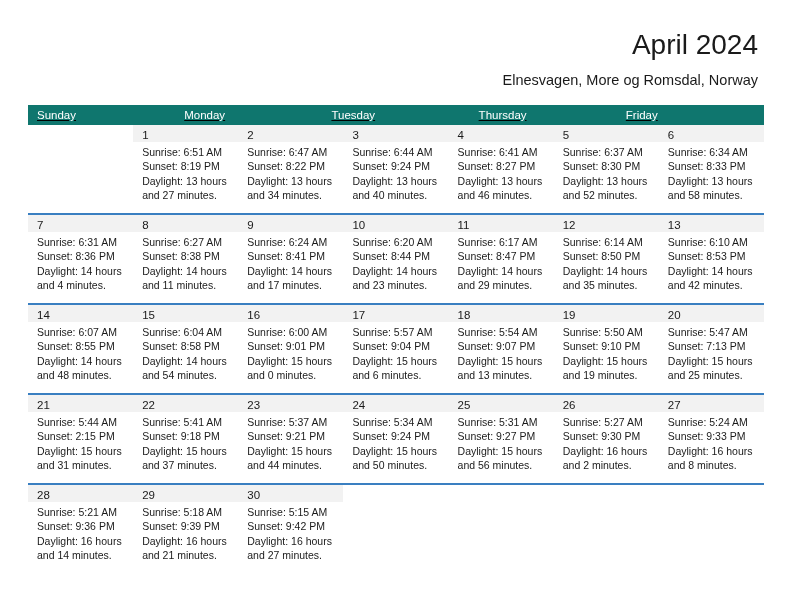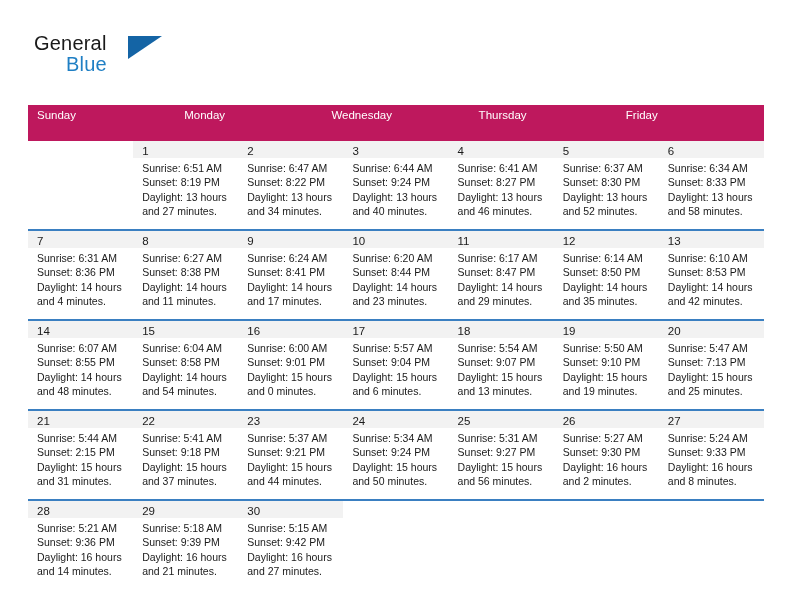--- a/index.html
+++ b/index.html
@@ -86,22 +86,23 @@
 
   
   .calendar {
     position: absolute;
     left: 28px;
     top: 105px;
     width: 736px;
   }
   .weekday-row {
     display: flex;
-    background: #be185d;
-    height: 36px;
+    background: #0f766e;
+    height: 20px;
+    text-decoration: underline;
   }
   .weekday {
     flex: 1 1 0;
     color: #ffffff;
     font-size: 11.5px;
     line-height: 20px;
     padding-left: 9px;
     box-sizing: border-box;
     white-space: nowrap;
   }
@@ -141,35 +142,34 @@
     white-space: nowrap;
   }
 </style>
 </head>
 <body>
 
 <div class="page">
 
   <div class="topbar">
 
-    <div class="brand">
-      <span class="brand-general">General</span>
-      <span class="brand-triangle"></span>
-      <span class="brand-blue">Blue</span>
+
+    <div class="title-block">
+      <div class="cal-title">April 2024</div>
+      <div class="cal-subtitle">Elnesvagen, More og Romsdal, Norway</div>
     </div>
-
 
   </div>
 
   <div class="calendar">
 
     <div class="weekday-row">
       <div class="weekday">Sunday</div>
       <div class="weekday">Monday</div>
-      <div class="weekday">Wednesday</div>
+      <div class="weekday">Tuesday</div>
       <div class="weekday">Thursday</div>
       <div class="weekday">Friday</div>
     </div>
 
     <div id="weeks-container">
         <div class="week-row first">
           <div class="day-cell empty"></div>
           <div class="day-cell">
             <div class="day-number-band"><span class="day-number">1</span></div>
             <div class="day-body">

